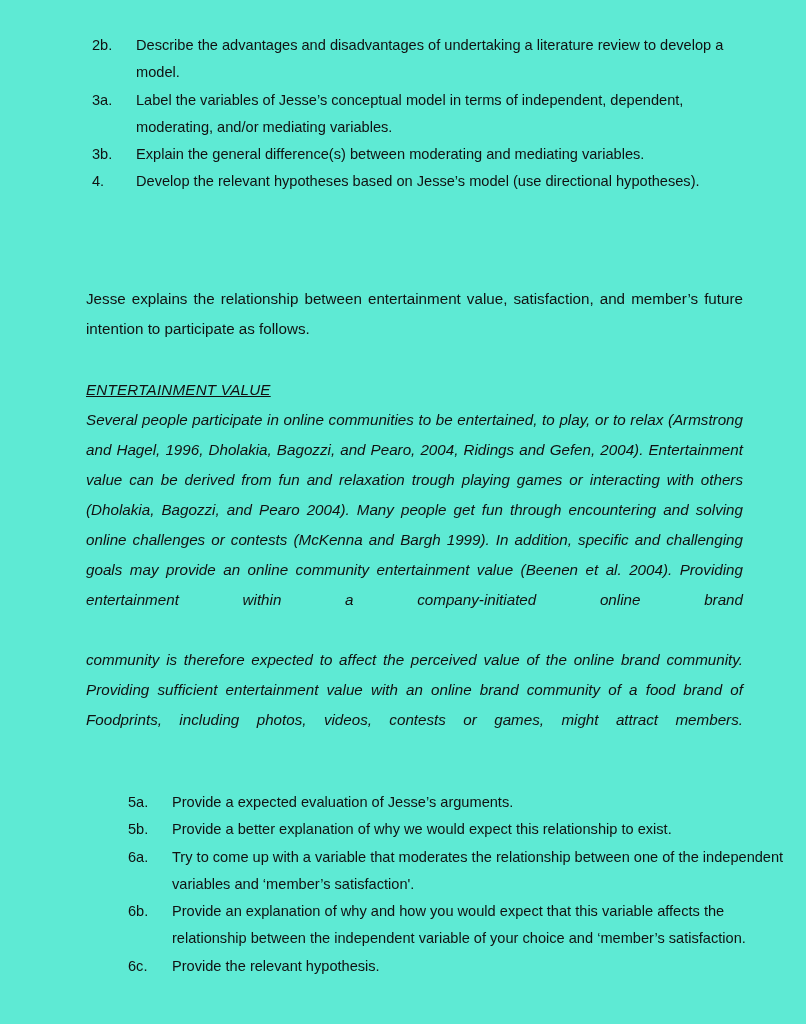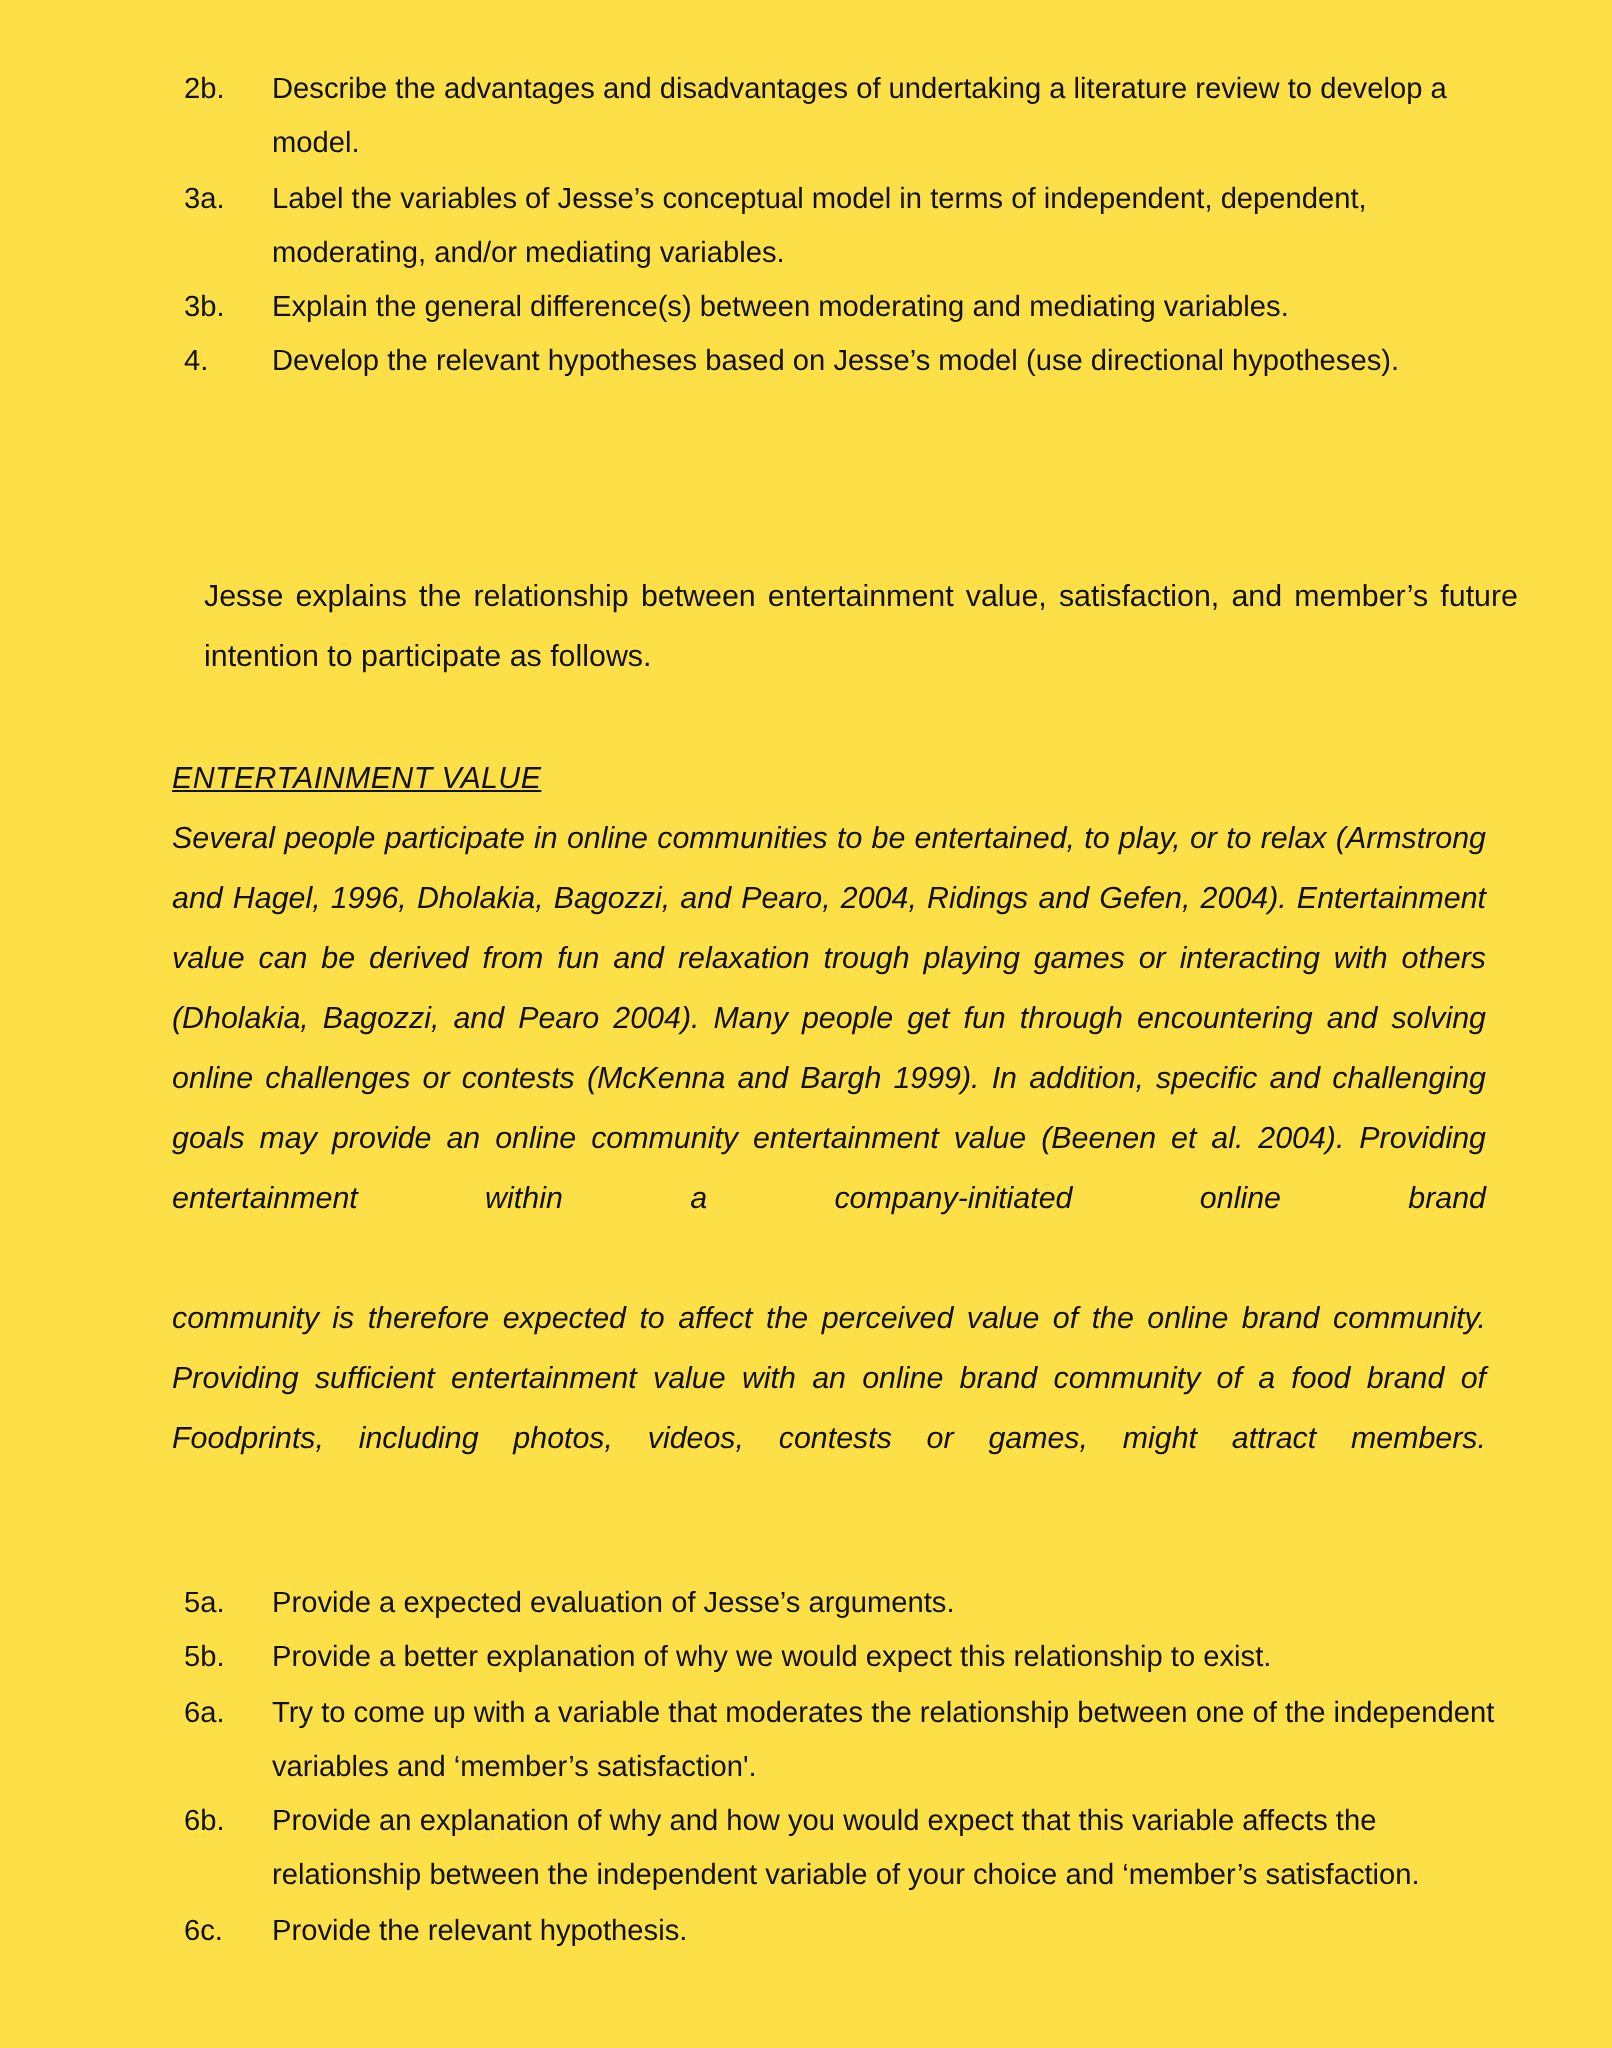--- a/index.html
+++ b/index.html
@@ -11,32 +11,32 @@
     width: 806px;
     height: 1024px;
     font-family: "Liberation Sans", sans-serif;
     color: #0d0d0d;
     -webkit-font-smoothing: antialiased;
   }
   .page {
     position: relative;
     width: 806px;
     height: 1024px;
-    background: #fde047;
+    background: #5eead4;
     overflow: hidden;
   }
 
   
   .list-block {
     position: absolute;
     left: 92px;
     width: 664px;
   }
   #list-top { top: 32px; }
-  #list-bottom { top: 789px; }
+  #list-bottom { top: 789px; margin-left: 36px; }
 
   .list-item {
     display: flex;
     align-items: flex-start;
     font-size: 14.6px;
     line-height: 27.3px;
     color: #111111;
   }
   .list-marker {
     flex: 0 0 44px;
@@ -52,21 +52,21 @@
   .para {
     position: absolute;
     left: 86px;
     width: 657px;
     font-size: 15.2px;
     line-height: 30px;
     text-align: justify;
     text-justify: inter-word;
     color: #111111;
   }
-  #para-intro { top: 284px; margin-left: 16px; }
+  #para-intro { top: 284px; }
   #heading-ev {
     position: absolute;
     left: 86px;
     top: 375px;
     font-size: 15.2px;
     line-height: 30px;
     font-style: italic;
     color: #111111;
     letter-spacing: 0.2px;
     text-decoration: underline;

